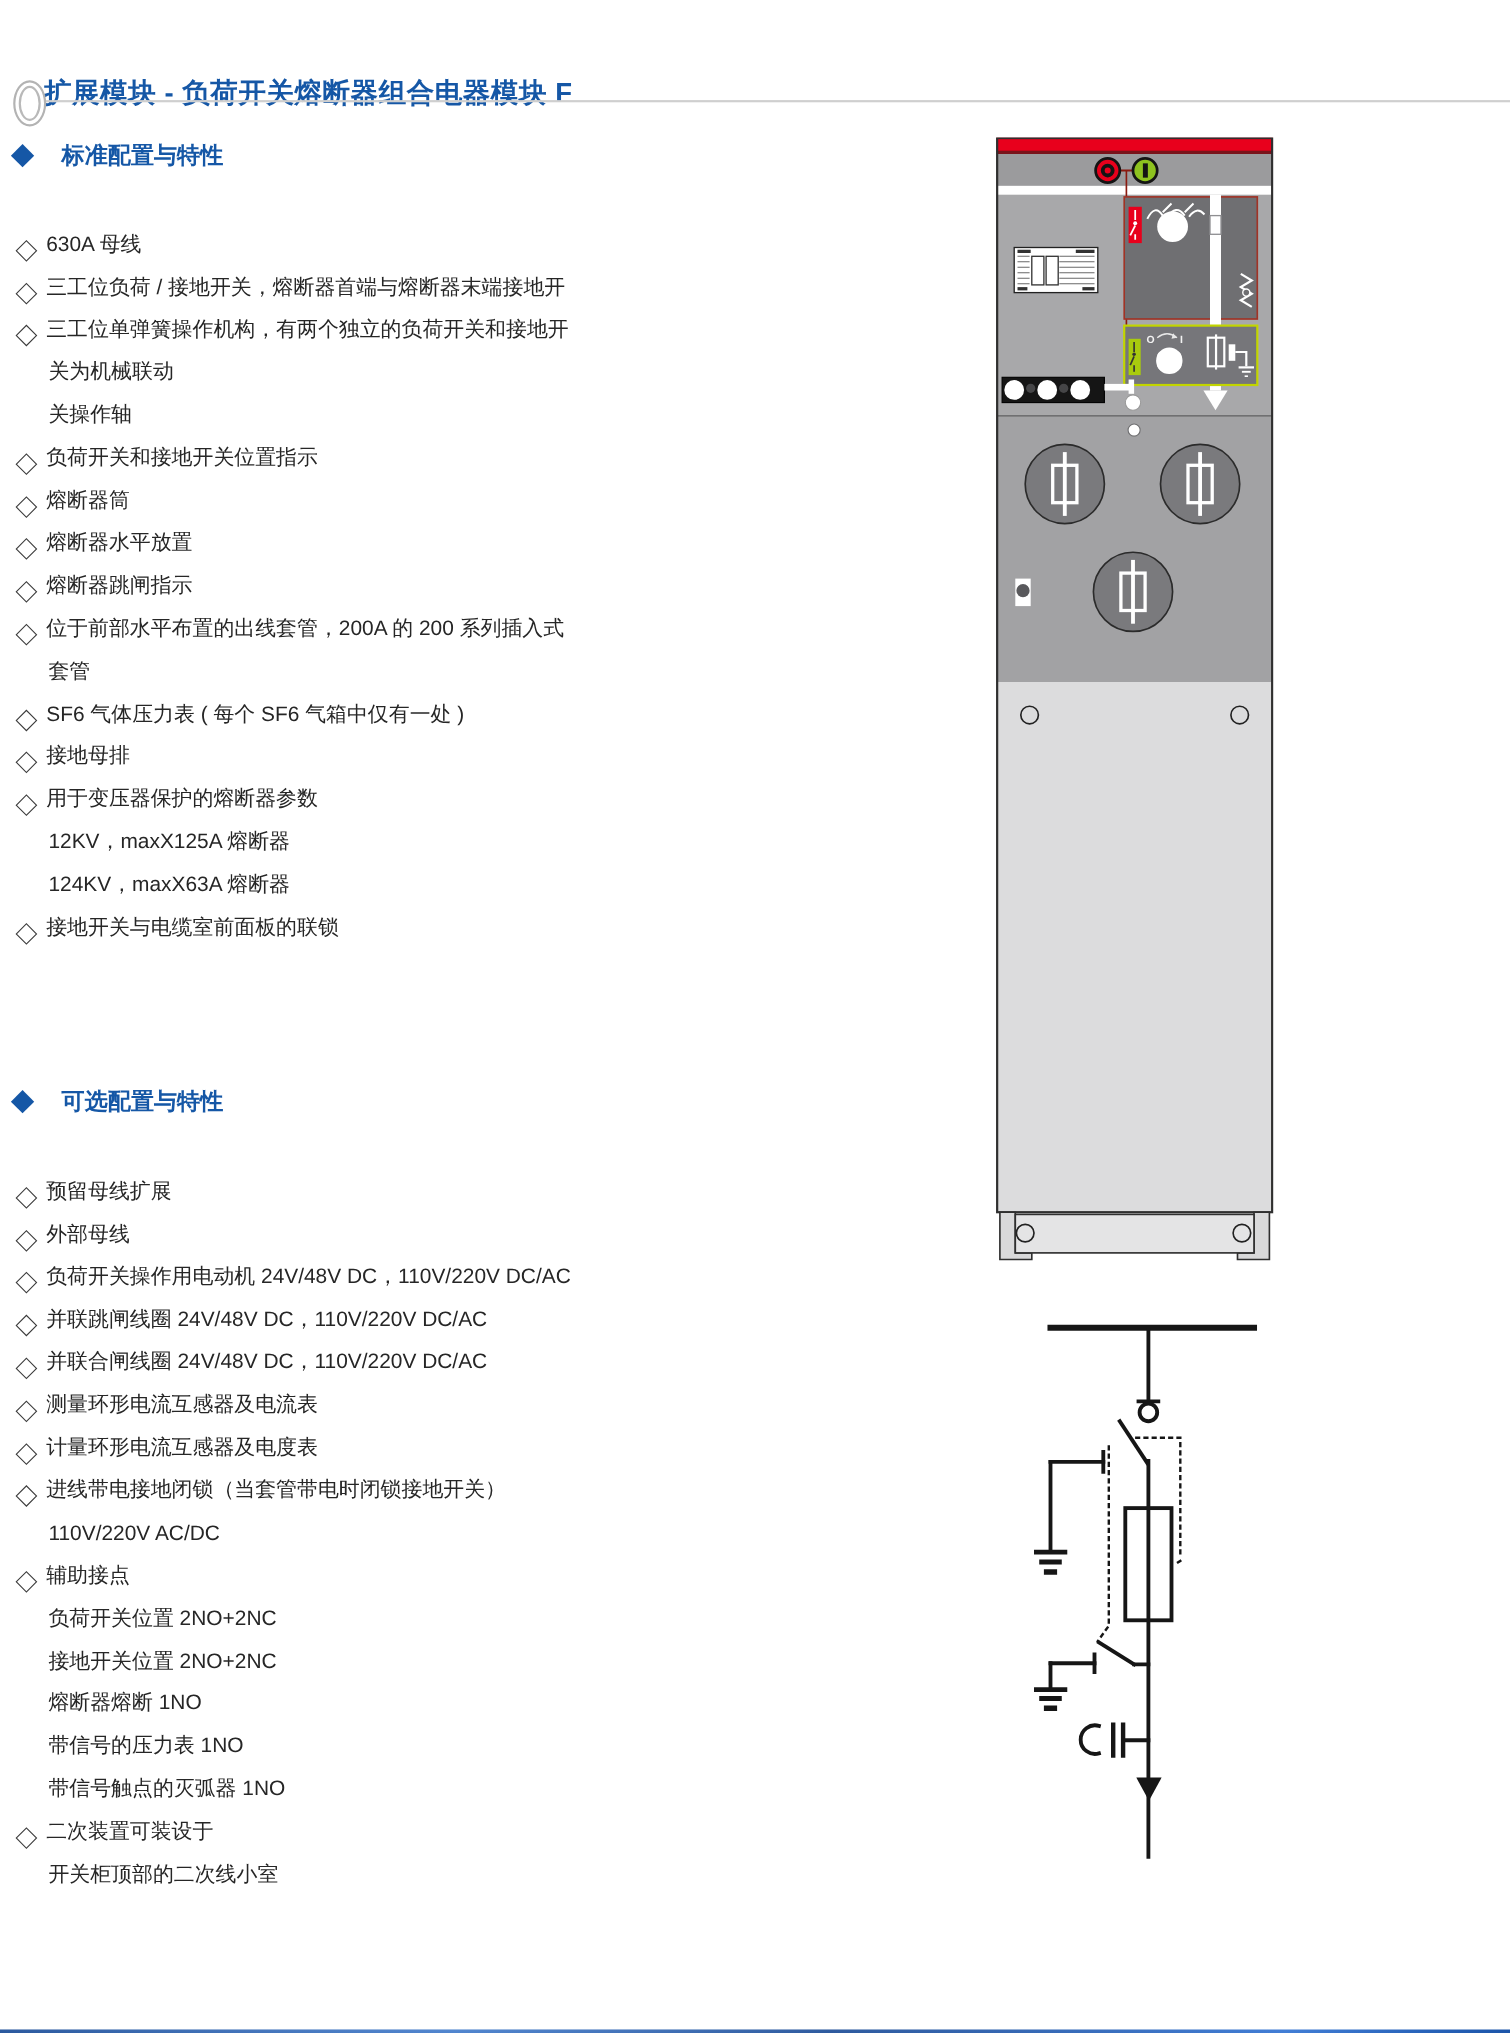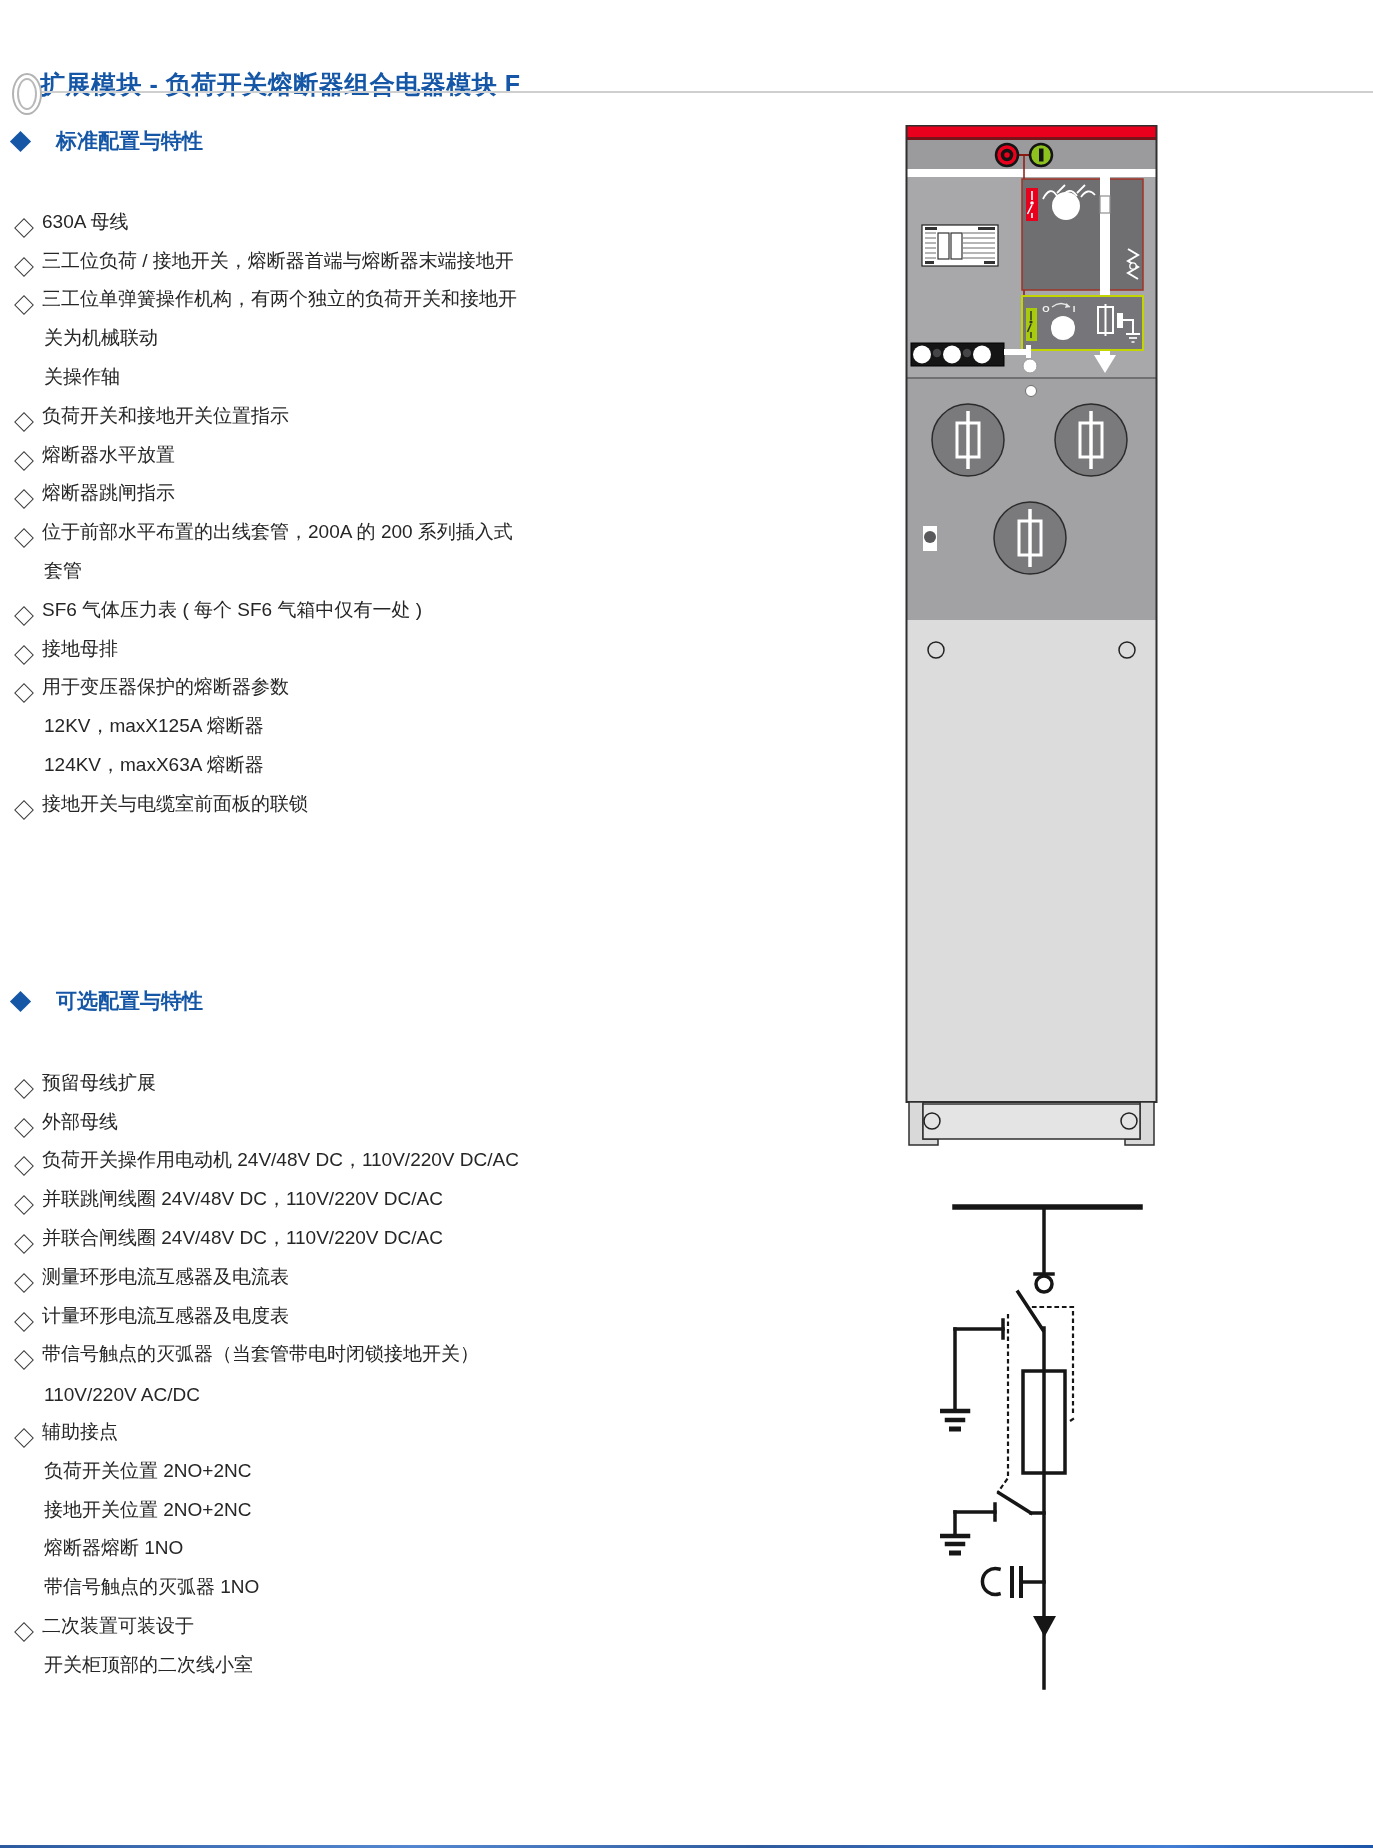--- a/index.html
+++ b/index.html
@@ -56,20 +56,24 @@
       </div>
       <div class="line cont">
         <span>关操作轴</span>
       </div>
       <div class="line">
         <span class="dia"></span>
         <span>负荷开关和接地开关位置指示</span>
       </div>
       <div class="line">
         <span class="dia"></span>
+        <span>熔断器筒</span>
+      </div>
+      <div class="line">
+        <span class="dia"></span>
         <span>熔断器水平放置</span>
       </div>
       <div class="line">
         <span class="dia"></span>
         <span>熔断器跳闸指示</span>
       </div>
       <div class="line">
         <span class="dia"></span>
         <span>位于前部水平布置的出线套管，200A 的 200 系列插入式</span>
       </div>
@@ -128,37 +132,40 @@
       <div class="line">
         <span class="dia"></span>
         <span>测量环形电流互感器及电流表</span>
       </div>
       <div class="line">
         <span class="dia"></span>
         <span>计量环形电流互感器及电度表</span>
       </div>
       <div class="line">
         <span class="dia"></span>
-        <span>带信号触点的灭弧器（当套管带电时闭锁接地开关）</span>
+        <span>进线带电接地闭锁（当套管带电时闭锁接地开关）</span>
       </div>
       <div class="line cont">
         <span>110V/220V AC/DC</span>
       </div>
       <div class="line">
         <span class="dia"></span>
         <span>辅助接点</span>
       </div>
       <div class="line cont">
         <span>负荷开关位置 2NO+2NC</span>
       </div>
       <div class="line cont">
         <span>接地开关位置 2NO+2NC</span>
       </div>
       <div class="line cont">
         <span>熔断器熔断 1NO</span>
+      </div>
+      <div class="line cont">
+        <span>带信号的压力表 1NO</span>
       </div>
       <div class="line cont">
         <span>带信号触点的灭弧器 1NO</span>
       </div>
       <div class="line">
         <span class="dia"></span>
         <span>二次装置可装设于</span>
       </div>
       <div class="line cont">
         <span>开关柜顶部的二次线小室</span>

